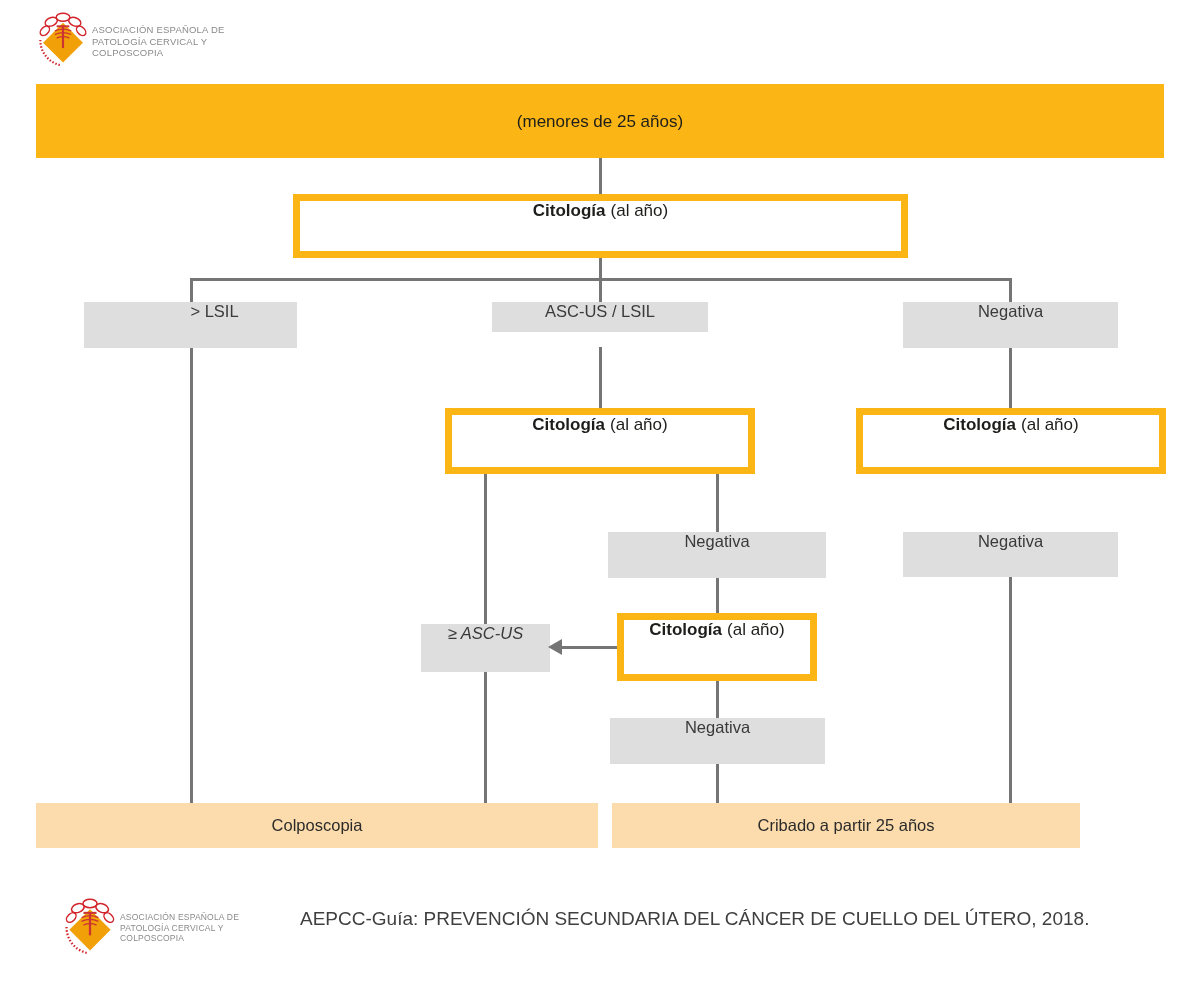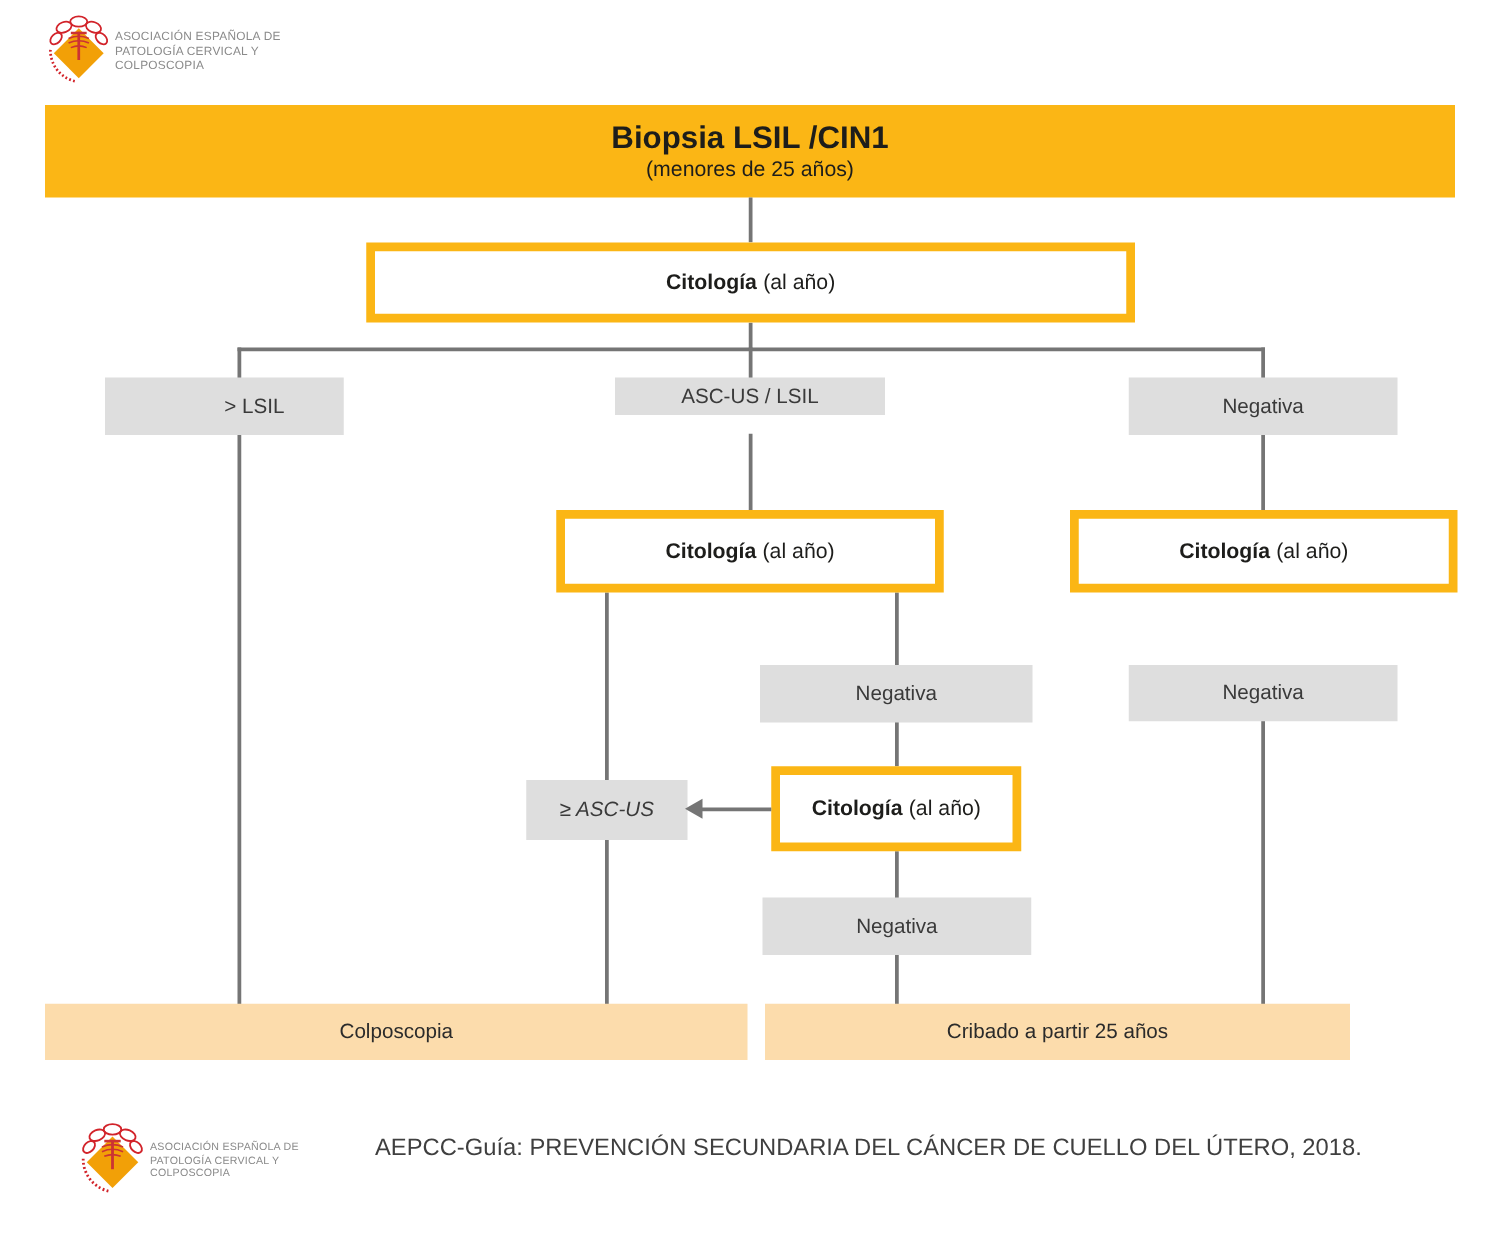--- a/index.html
+++ b/index.html
@@ -19,21 +19,21 @@
     display:flex;flex-direction:column;align-items:center;justify-content:center;}
   .banner-title{font-size:25px;font-weight:bold;line-height:28px;}
   .banner-sub{font-size:17px;line-height:20px;margin-top:2px;}
 
   
   .vline,.hline{position:absolute;background:#757575;z-index:1;}
   .vline{width:3px;}
   .hline{height:3px;}
 
   
-  .node{position:absolute;display:flex;align-items:center;justify-content:center;
+  .node{position:absolute;display:flex;align-items:flex-start;justify-content:center;
     box-sizing:border-box;z-index:2;font-size:16.5px;color:#3a3a3a;text-align:center;}
   .cytology{background:#ffffff;border:7px solid transparent;font-size:17px;color:#1d1d1b;}
   .cytology .b{font-weight:bold;}
   .cytology .r{margin-left:5px;}
   .graybox{background:#dedede;}
   .bar{position:absolute;display:flex;align-items:center;justify-content:center;
     box-sizing:border-box;z-index:2;font-size:16.5px;color:#2b2b2b;}
 
   
   .arrow-shaft{position:absolute;height:3px;background:#757575;z-index:3;}
@@ -69,21 +69,20 @@
       <path d="M7,33 A28,28 0 0,0 30,61" stroke="#D2232A" fill="none" stroke-width="2.4" stroke-dasharray="1.6,2"></path>
     </svg>
     <div class="org-text">
       <div>ASOCIACIÓN ESPAÑOLA DE</div>
       <div>PATOLOGÍA CERVICAL Y</div>
       <div>COLPOSCOPIA</div>
     </div>
   </div>
 
   <div class="banner" style="background:#FBB615;">
-    <div class="banner-title">Biopsia LSIL /CIN1</div>
     <div class="banner-sub">(menores de 25 años)</div>
   </div>
 
   <div class="vline" style="left:599px;top:158px;height:36px;"></div>
   <div class="vline" style="left:599px;top:258px;height:22px;"></div>
   <div class="hline" style="left:190px;top:278px;width:822px;"></div>
   <div class="vline" style="left:190px;top:278px;height:26px;"></div>
   <div class="vline" style="left:599px;top:278px;height:26px;"></div>
   <div class="vline" style="left:1009px;top:278px;height:26px;"></div>
   <div class="vline" style="left:190px;top:347px;height:458px;"></div>
@@ -93,21 +92,21 @@
   <div class="vline" style="left:716px;top:472px;height:62px;"></div>
   <div class="vline" style="left:1009px;top:576px;height:229px;"></div>
   <div class="vline" style="left:716px;top:577px;height:38px;"></div>
   <div class="vline" style="left:716px;top:679px;height:41px;"></div>
   <div class="vline" style="left:716px;top:763px;height:42px;"></div>
 
   <div class="node cytology" style="left:293px;top:194px;width:615px;height:64px;border-color:#FBB615;">
     <span><span class="b">Citología</span><span class="r">(al año)</span></span>
   </div>
 
-  <div class="node graybox" style="left:84px;top:302px;width:191px;height:46px;padding-left:48px;">&gt; LSIL</div>
+  <div class="node graybox" style="left:84px;top:302px;width:213px;height:46px;padding-left:48px;">&gt; LSIL</div>
   <div class="node graybox" style="left:492px;top:302px;width:216px;height:30px;">ASC-US / LSIL</div>
   <div class="node graybox" style="left:903px;top:302px;width:215px;height:46px;">Negativa</div>
 
   <div class="node cytology" style="left:445px;top:408px;width:310px;height:66px;border-color:#FBB615;">
     <span><span class="b">Citología</span><span class="r">(al año)</span></span>
   </div>
   <div class="node cytology" style="left:856px;top:408px;width:310px;height:66px;border-color:#FBB615;">
     <span><span class="b">Citología</span><span class="r">(al año)</span></span>
   </div>
 

